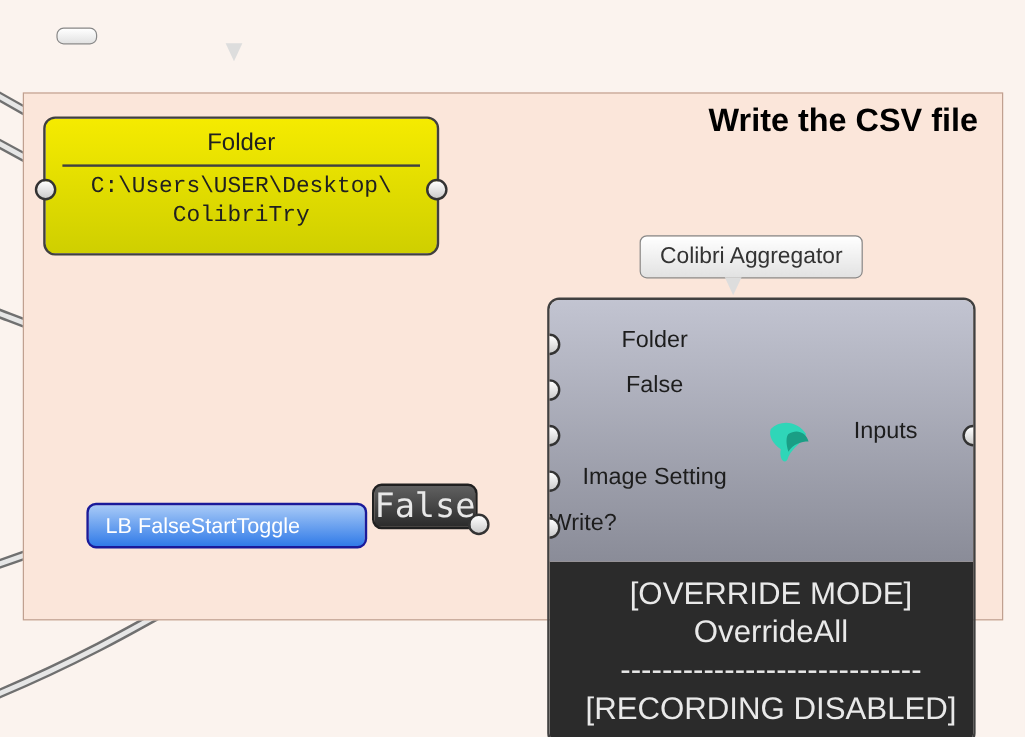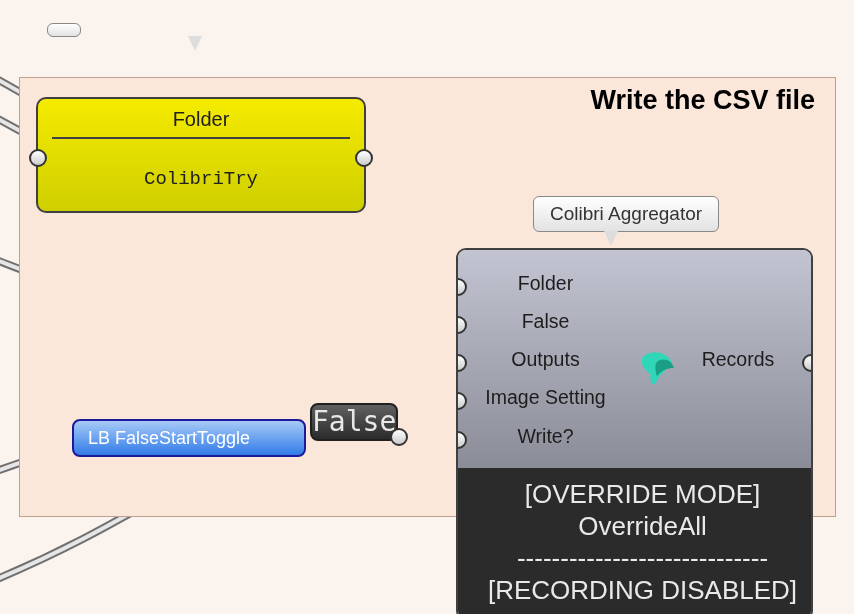--- a/index.html
+++ b/index.html
@@ -67,39 +67,38 @@
 <div class="group-title">Write the CSV file</div>
 
 <div class="tooltip t1">
   <div class="tail"></div>
 </div>
 
 <div class="node folder-node">
   <div class="folder-title">Folder</div>
   <div class="folder-sep"></div>
   <div class="folder-value">
-    <br><span>ColibriTry</span>
+    <span>C:\Users\USER\Desktop\</span><br><span>ColibriTry</span>
   </div>
   <div class="io-port" style="left:-9px;top:50px"></div>
   <div class="io-port" style="right:-9px;top:50px"></div>
 </div>
 
 <div class="tooltip t2">
   <span>Colibri Aggregator</span>
   <div class="tail"></div>
 </div>
 
 <div class="node agg">
   <div class="agg-top">
     <div class="agg-row" style="left:0;top:22px;width:175px;text-align:center">Folder</div>
     <div class="agg-row" style="left:0;top:60px;width:175px;text-align:center">False</div>
-    <div class="agg-row" style="left:0;top:98px;width:175px;text-align:center">Outputs</div>
     <div class="agg-row" style="left:0;top:136px;width:175px;text-align:center">Image Setting</div>
-    <div class="agg-row" style="left:0;top:175px;width:175px;text-align:center">Write?</div>
-    <div class="agg-row" style="left:215px;top:98px;width:130px;text-align:center">Records</div>
+    <div class="agg-row" style="left:0;top:175px;width:175px;text-align:left">Write?</div>
+    <div class="agg-row" style="left:215px;top:98px;width:130px;text-align:center">Inputs</div>
     <svg class="agg-icon" viewBox="0 0 40 40">
       <path d="M6 10 C14 2 28 4 34 14 C32 20 24 24 20 32 C18 40 12 34 14 26 C8 22 4 16 6 10 Z" fill="#2fd6b8"></path>
       <path d="M20 14 C26 10 34 12 36 20 C30 20 24 22 20 28 C18 22 18 16 20 14 Z" fill="#1a9e85"></path>
     </svg>
   </div>
   <div class="agg-bottom">
     <div>[OVERRIDE MODE]</div>
     <div>OverrideAll</div>
     <div>-----------------------------</div>
     <div>[RECORDING DISABLED]</div>

